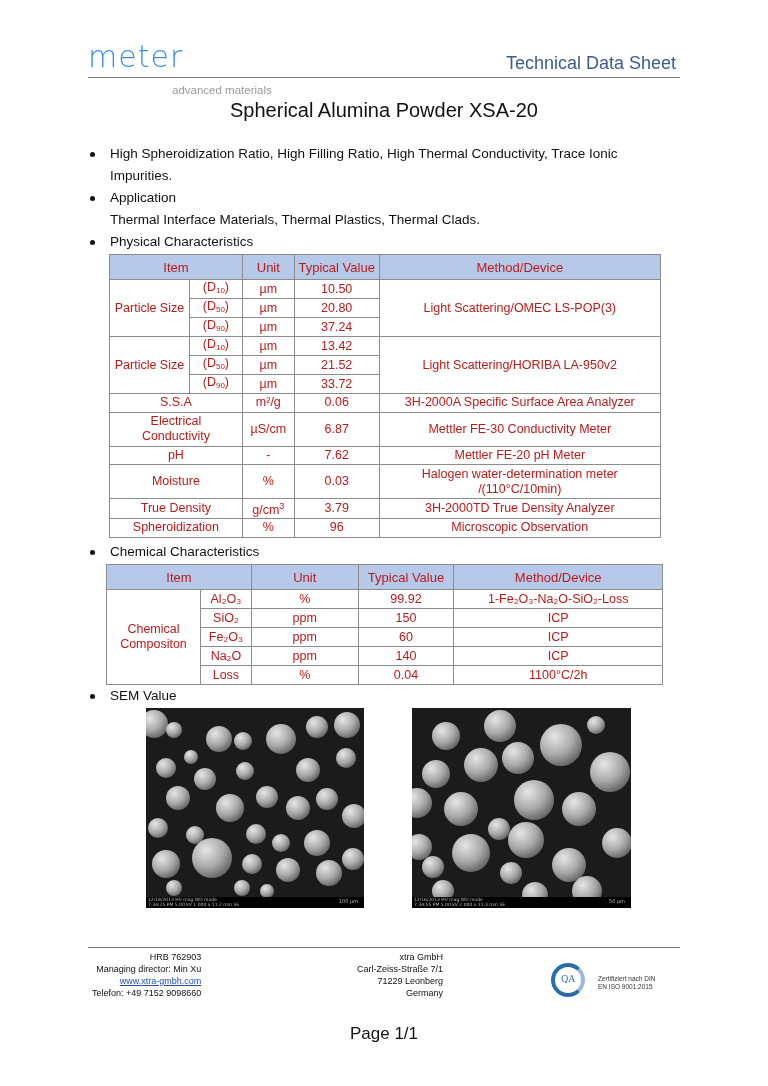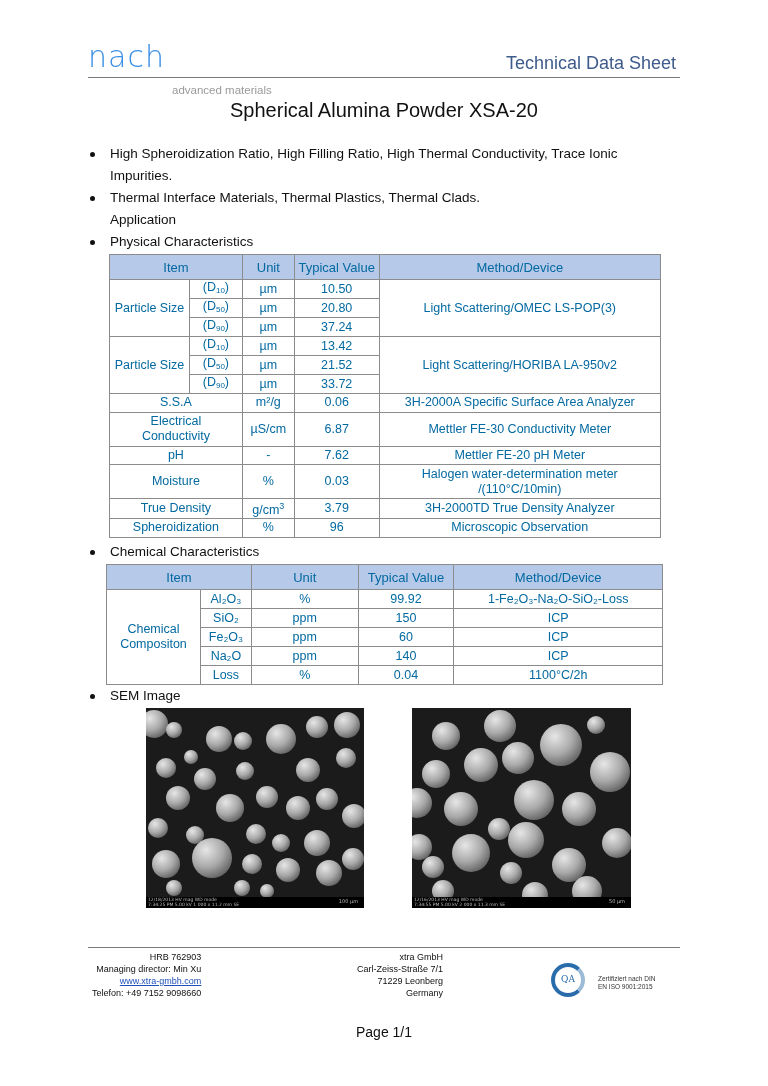--- a/index.html
+++ b/index.html
@@ -14,21 +14,21 @@
   .doc-type { position: absolute; right: 4px; top: 13px; font-size: 18px; color: #3e5b8c; }
 
   .title { position: absolute; left: 0; width: 768px; top: 99px; text-align: center; font-size: 20px; color: #111; }
 
   
   .bullet { position: absolute; left: 90px; font-size: 13.5px; line-height: 22px; color: #111; }
   .bullet .dot { position: absolute; left: 0; top: 9px; width: 5px; height: 5px; background: #111; border-radius: 50%; }
   .bullet .txt { display: block; margin-left: 20px; }
 
   
-  table { border-collapse: collapse; position: absolute; font-size: 12.5px; color: #0369a1; }
+  table { border-collapse: collapse; position: absolute; font-size: 12.5px; color: #b91c1c; }
   td, th { border: 1px solid #8c8c8c; text-align: center; vertical-align: middle; font-weight: normal; padding: 0 2px; line-height: 15px; }
   th { background: #b7c9e8; height: 25px; font-size: 13px; }
   .t1 { left: 109px; top: 254px; width: 552px; }
   .t1 td { height: 18.5px; text-align: center; }
   .t2 { left: 106px; top: 564px; width: 557px; }
   .t2 td { height: 19px; margin-left: 46px; }
   sub { font-size: 8px; vertical-align: -2px; }
   sup { font-size: 9px; }
 
   
@@ -37,43 +37,43 @@
   .sem .bar .scale { position: absolute; right: 6px; top: 2px; font-size: 5px; }
   .ball { position: absolute; border-radius: 50%; background: radial-gradient(circle at 35% 30%, #e6e6e6 0%, #a9a9a9 45%, #5f5f5f 80%, #3a3a3a 100%); }
 
   
   .ftr-line { position: absolute; left: 88px; top: 947px; width: 592px; border-top: 1px solid #7a7a7a; }
   .ftr-col { position: absolute; top: 951px; font-size: 9px; line-height: 12px; color: #111; text-align: right; }
   .ftr-col a { color: #1f4fb8; text-decoration: underline; }
   .qa { position: absolute; left: 551px; top: 963px; width: 34px; height: 34px; border-radius: 50%; border: 4px solid #2a6cab; border-right-color: #9bbbd9; background: #fff; }
   .qa span { position: absolute; left: 6px; top: 7px; font-size: 9px; color: #2a6cab; font-family: "DejaVu Serif", serif; }
   .cert { position: absolute; left: 598px; top: 975px; font-size: 6.5px; line-height: 8px; color: #333; }
-  .pageno { position: absolute; left: 0; width: 768px; top: 1024px; text-align: center; font-size: 14px; color: #111; }
+  .pageno { position: absolute; left: 0; width: 768px; top: 1024px; text-align: center; font-size: 17px; color: #111; }
 </style>
 </head>
 <body>
 
 <div class="page">
 
   <div class="hdr">
-    <span class="logo">nach</span>
+    <span class="logo">meter</span>
     <span class="tagline">advanced materials</span>
     <span class="doc-type">Technical Data Sheet</span>
   </div>
 
   <div class="title">Spherical Alumina Powder XSA-20</div>
 
   <div class="bullet" style="top:143px; width:570px;">
     <span class="dot"></span>
     <span class="txt">High Spheroidization Ratio, High Filling Ratio, High Thermal Conductivity, Trace Ionic Impurities.</span>
   </div>
   <div class="bullet" style="top:187px; width:570px;">
     <span class="dot"></span>
+    <span class="txt">Application</span>
     <span class="txt">Thermal Interface Materials, Thermal Plastics, Thermal Clads.</span>
-    <span class="txt">Application</span>
   </div>
   <div class="bullet" style="top:231px; width:570px;">
     <span class="dot"></span>
     <span class="txt">Physical Characteristics</span>
   </div>
 
   <table class="t1">
     <colgroup>
       <col style="width:80px">
         <col style="width:53px">
@@ -210,21 +210,21 @@
       <td>Loss</td>
       <td>%</td>
       <td>0.04</td>
       <td>1100°C/2h</td>
     </tr>
   </tbody>
     </table>
 
   <div class="bullet" style="top:685px; width:300px;">
     <span class="dot"></span>
-    <span class="txt">SEM Image</span>
+    <span class="txt">SEM Value</span>
   </div>
 
   <div class="sem" style="left:146px; top:708px; width:218px; height:200px;">
     <div class="ball" style="left:-6px;top:2px;width:28px;height:28px"></div>
     <div class="ball" style="left:20px;top:14px;width:16px;height:16px"></div>
     <div class="ball" style="left:60px;top:18px;width:26px;height:26px"></div>
     <div class="ball" style="left:88px;top:24px;width:18px;height:18px"></div>
     <div class="ball" style="left:120px;top:16px;width:30px;height:30px"></div>
     <div class="ball" style="left:160px;top:8px;width:22px;height:22px"></div>
     <div class="ball" style="left:188px;top:4px;width:26px;height:26px"></div>

